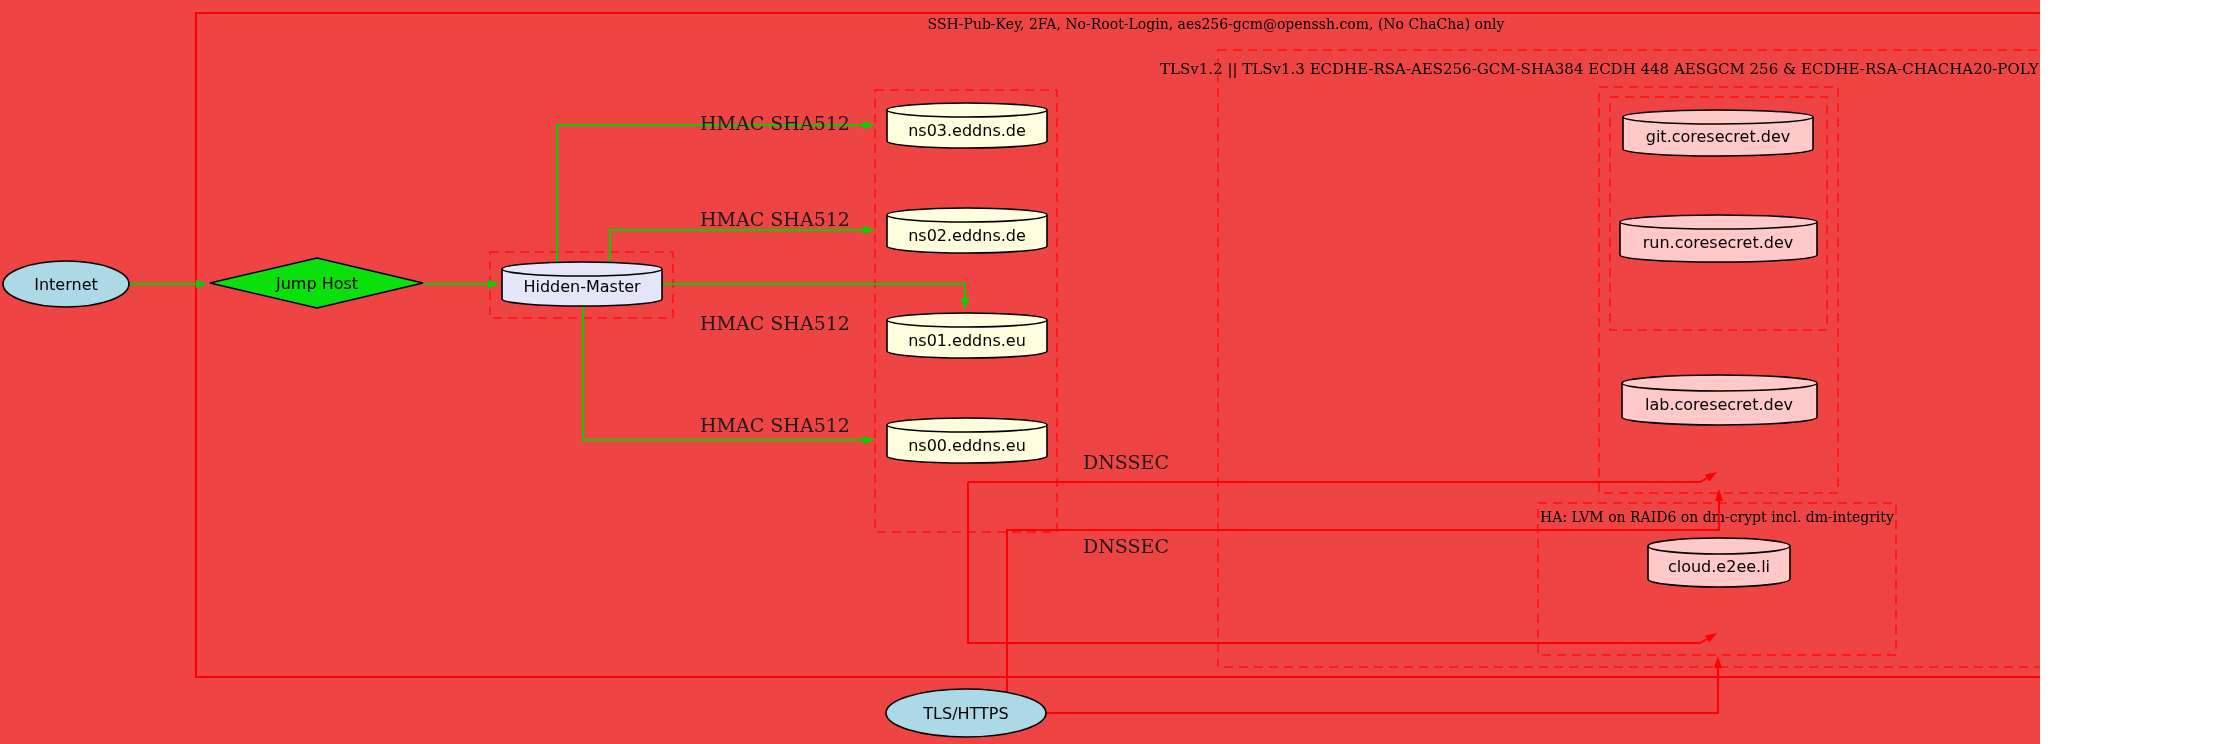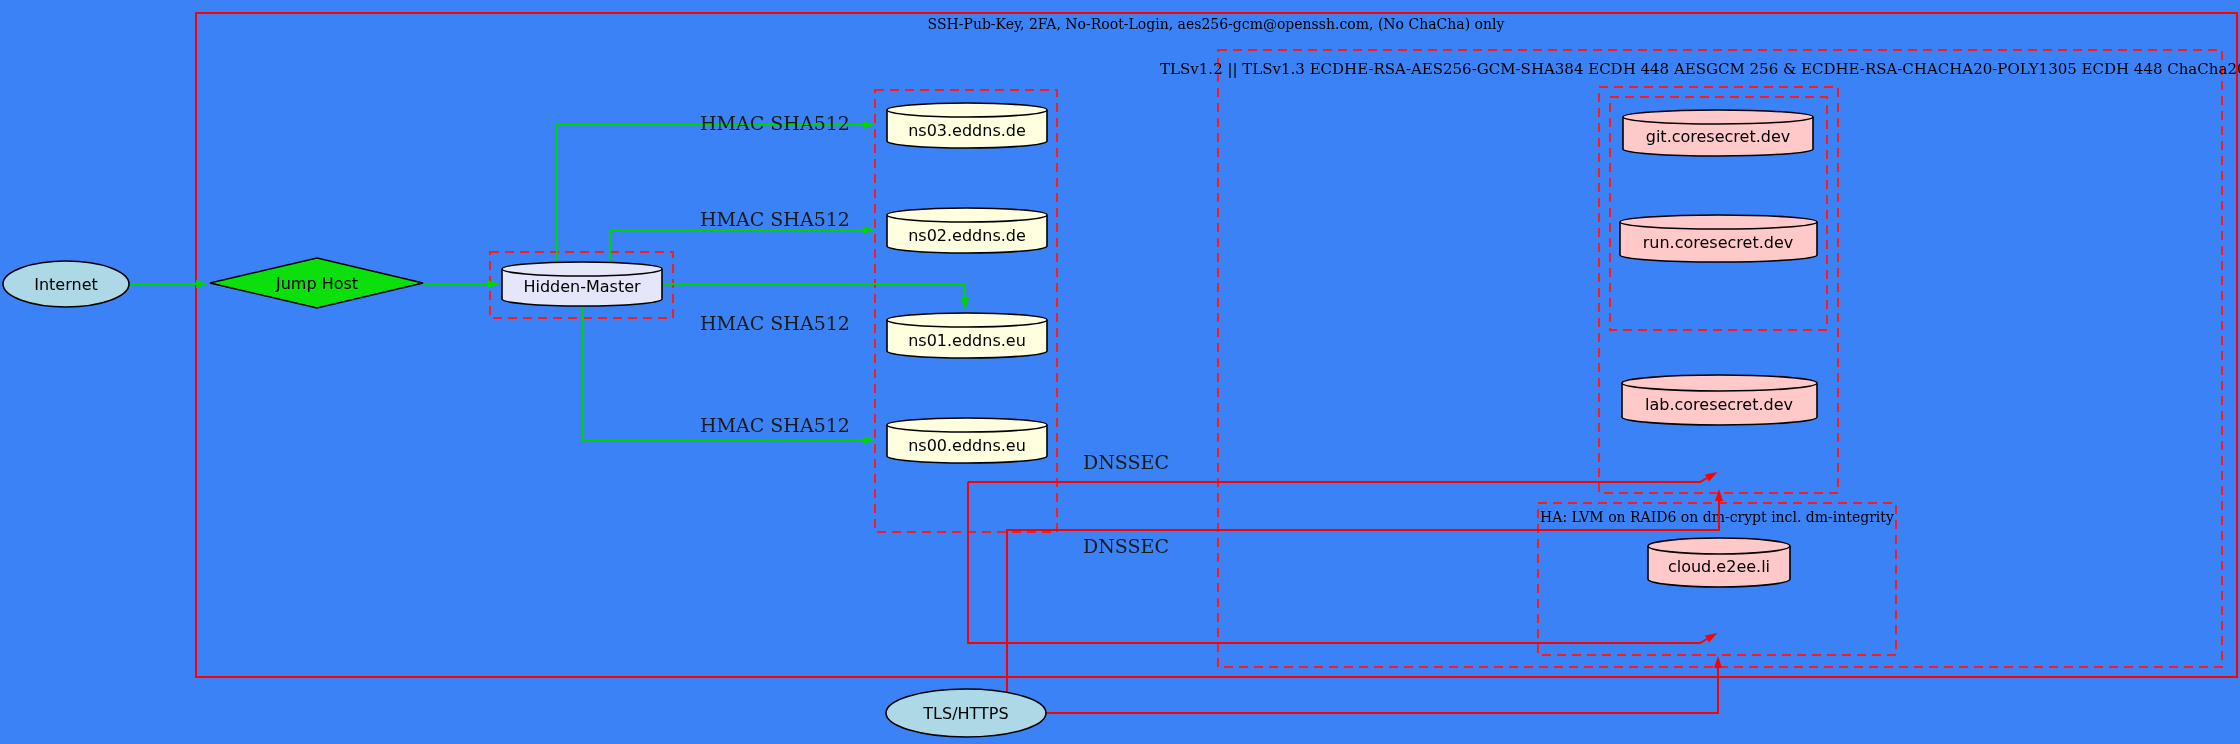--- a/index.html
+++ b/index.html
@@ -1,16 +1,16 @@
 <!DOCTYPE html>
 <html><head>
 <meta charset="utf-8">
 <style>
   html,body{margin:0;padding:0;background:#ffffff;}
-  #stage{position:relative;width:2240px;height:744px;background:#3b82f6;overflow:hidden;
+  #stage{position:relative;width:2040px;height:744px;background:#ef4444;overflow:hidden;
          font-family:"DejaVu Sans",sans-serif;}
   svg{position:absolute;left:0;top:0;}
   .box-solid{fill:none;stroke:#ff0000;stroke-width:2;}
   .box-dashed{fill:none;stroke:#ff1a1a;stroke-width:2;stroke-dasharray:9 6;}
   .edge-green{fill:none;stroke:#00d400;stroke-width:2;}
   .edge-red{fill:none;stroke:#ff0000;stroke-width:2;}
   .shape{stroke:#000000;stroke-width:1.6;}
   .lens{fill:none;stroke:#000000;stroke-width:1.6;}
   .node-label{font-family:"DejaVu Sans",sans-serif;font-size:16px;fill:#000000;}
   .edge-label{font-family:"DejaVu Serif",serif;font-size:19px;fill:#1a1a1a;}

